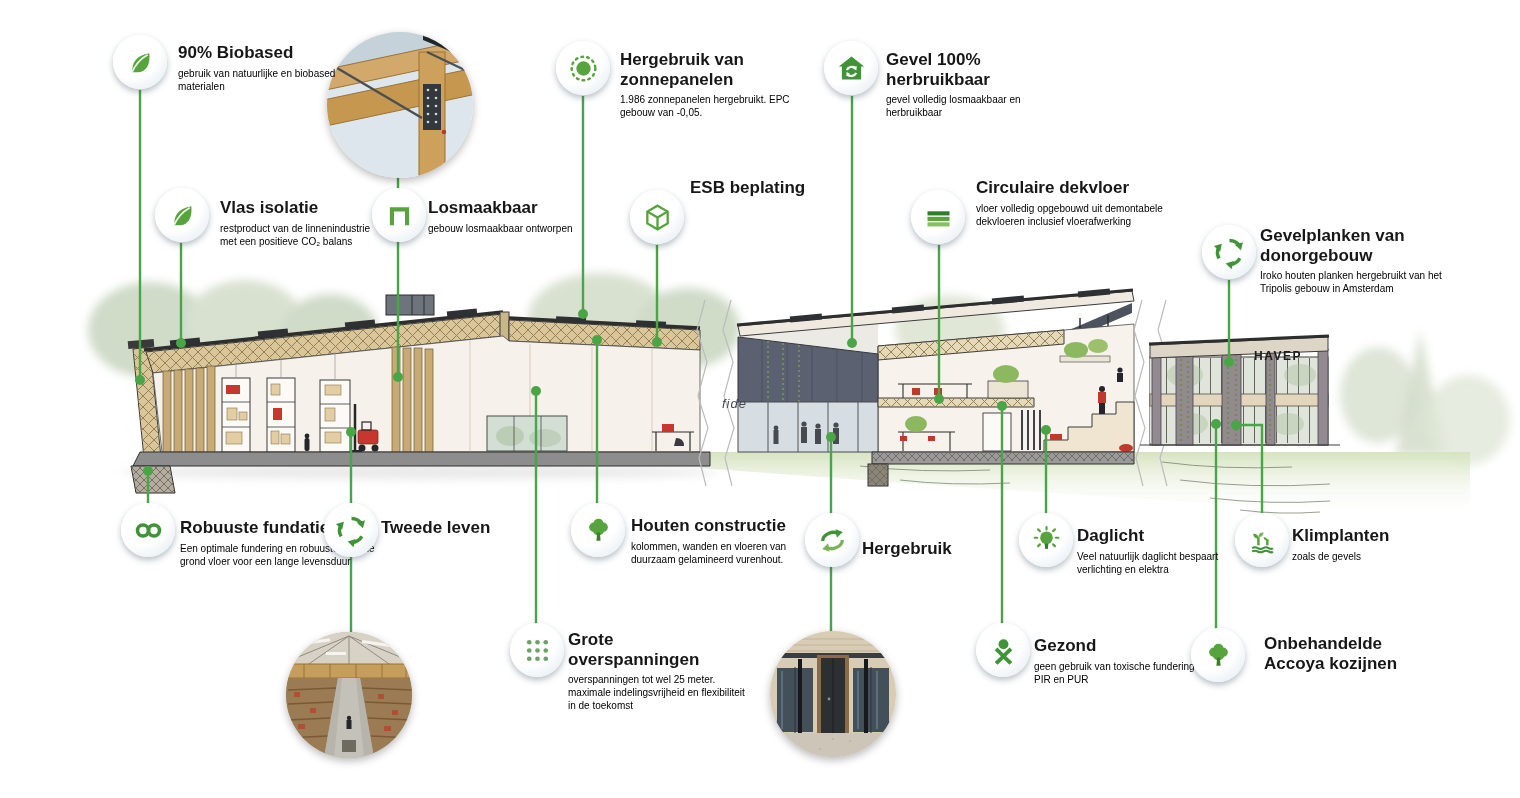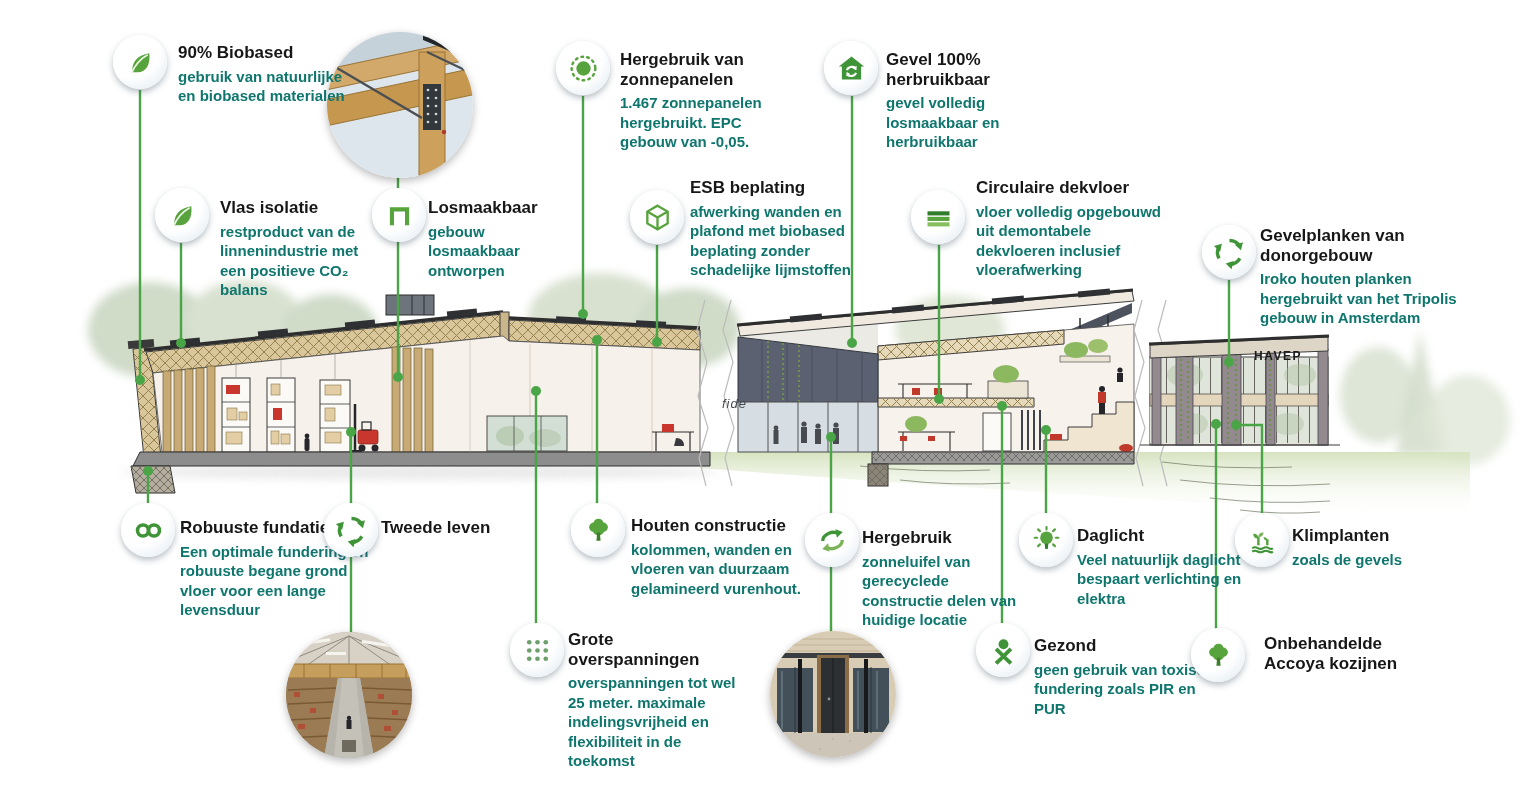--- a/index.html
+++ b/index.html
@@ -12,21 +12,21 @@
          box-shadow:0 3px 8px rgba(0,0,0,.28);}
   .photo svg{display:block;}
   .callout{position:absolute;z-index:6;}
   .icon-badge{position:absolute;left:0;top:0;width:54px;height:54px;border-radius:50%;
          background:radial-gradient(circle at 35% 28%, #ffffff 52%, #dde8f0 100%);
          box-shadow:0 3px 6px rgba(50,70,85,.35);
          display:flex;align-items:center;justify-content:center;}
   .icon-badge svg{width:33px;height:33px;}
   .ctext{position:absolute;}
   .ctitle{font-size:17px;font-weight:700;color:#171717;line-height:1.15;margin:0 0 4px 0;}
-  .cdesc{font-size:15px;font-weight:700;color:#0f766e;line-height:1.3;}
+  .cdesc{font-size:10px;font-weight:400;color:#000000;line-height:1.3;}
 </style>
 </head>
 <body>
 
 <div id="canvas">
 
   <svg id="building-layer" class="layer" viewBox="0 0 1520 798">
     <defs>
       <pattern id="truss" width="11" height="11" patternUnits="userSpaceOnUse">
         <path d="M0 11L11 0M0 0L11 11" stroke="#96824e" stroke-width="1" fill="none"></path>
@@ -519,34 +519,33 @@
 
   <div class="callout" style="left:556px;top:41px">
     <div class="icon-badge">
       <svg viewBox="0 0 24 24">
           <circle cx="12" cy="12" r="5.2" fill="#57a33d"></circle>
           <circle cx="12" cy="12" r="8.6" fill="none" stroke="#57a33d" stroke-width="1.8" stroke-dasharray="1.2 3.1" stroke-linecap="round"></circle>
         </svg>
     </div>
     <div class="ctext" style="left:64px;top:9px;width:175px">
       <div class="ctitle" style="width:145px">Hergebruik van zonnepanelen</div>
-      <div class="cdesc">1.467 zonnepanelen hergebruikt. EPC gebouw van -0,05.</div>
+      <div class="cdesc">1.986 zonnepanelen hergebruikt. EPC gebouw van -0,05.</div>
     </div>
   </div>
 
   <div class="callout" style="left:630px;top:190px">
     <div class="icon-badge">
       <svg viewBox="0 0 24 24" fill="none" stroke="#57a33d" stroke-width="1.7">
           <path d="M12 3.4 19.4 7.7 V16.3 L12 20.6 4.6 16.3 V7.7 Z"></path>
           <path d="M12 12 V20.6 M12 12 4.6 7.7 M12 12 19.4 7.7"></path>
         </svg>
     </div>
     <div class="ctext" style="left:60px;top:-12px;width:168px">
       <div class="ctitle">ESB beplating</div>
-      <div class="cdesc">afwerking wanden en plafond met biobased beplating zonder schadelijke lijmstoffen</div>
     </div>
   </div>
 
   <div class="callout" style="left:824px;top:41px">
     <div class="icon-badge">
       <svg viewBox="0 0 24 24">
           <path d="M12 3.2 21.2 10.6 19 10.6 19 20 5 20 5 10.6 2.8 10.6 Z" fill="#3f9437"></path>
           <g stroke="#fff" stroke-width="1.6" fill="none">
             <path d="M8.6 13.2a4 3.4 0 0 1 6.4-1.6"></path>
             <path d="M15.4 15.2a4 3.4 0 0 1-6.4 1.4"></path>
@@ -675,23 +674,22 @@
     <div class="icon-badge">
       <svg viewBox="0 0 24 24">
           <g transform="rotate(-15 12 12)">
             <path d="M5 10.5A7 5.6 0 0 1 17.6 8.6" fill="none" stroke="#3f9437" stroke-width="2.4"></path>
             <polygon points="16.2,4.6 20.8,8.0 15.6,10.8" fill="#3f9437"></polygon>
             <path d="M19 13.5A7 5.6 0 0 1 6.4 15.4" fill="none" stroke="#7cb35a" stroke-width="2.4"></path>
             <polygon points="7.8,19.4 3.2,16.0 8.4,13.2" fill="#7cb35a"></polygon>
           </g>
         </svg>
     </div>
-    <div class="ctext" style="left:57px;top:15px;width:170px">
+    <div class="ctext" style="left:57px;top:26px;width:170px">
       <div class="ctitle">Hergebruik</div>
-      <div class="cdesc">zonneluifel van gerecyclede constructie delen van huidige locatie</div>
     </div>
   </div>
 
   <div class="callout" style="left:1019px;top:513px">
     <div class="icon-badge">
       <svg viewBox="0 0 24 24">
           <circle cx="12" cy="10" r="4.6" fill="#57a33d"></circle>
           <path d="M10.6 14.2h2.8l-.5 4h-1.8z" fill="#2f7d2c"></path>
           <g stroke="#57a33d" stroke-width="1.6" stroke-linecap="round">
             <line x1="12" y1="2.2" x2="12" y2="4"></line>

